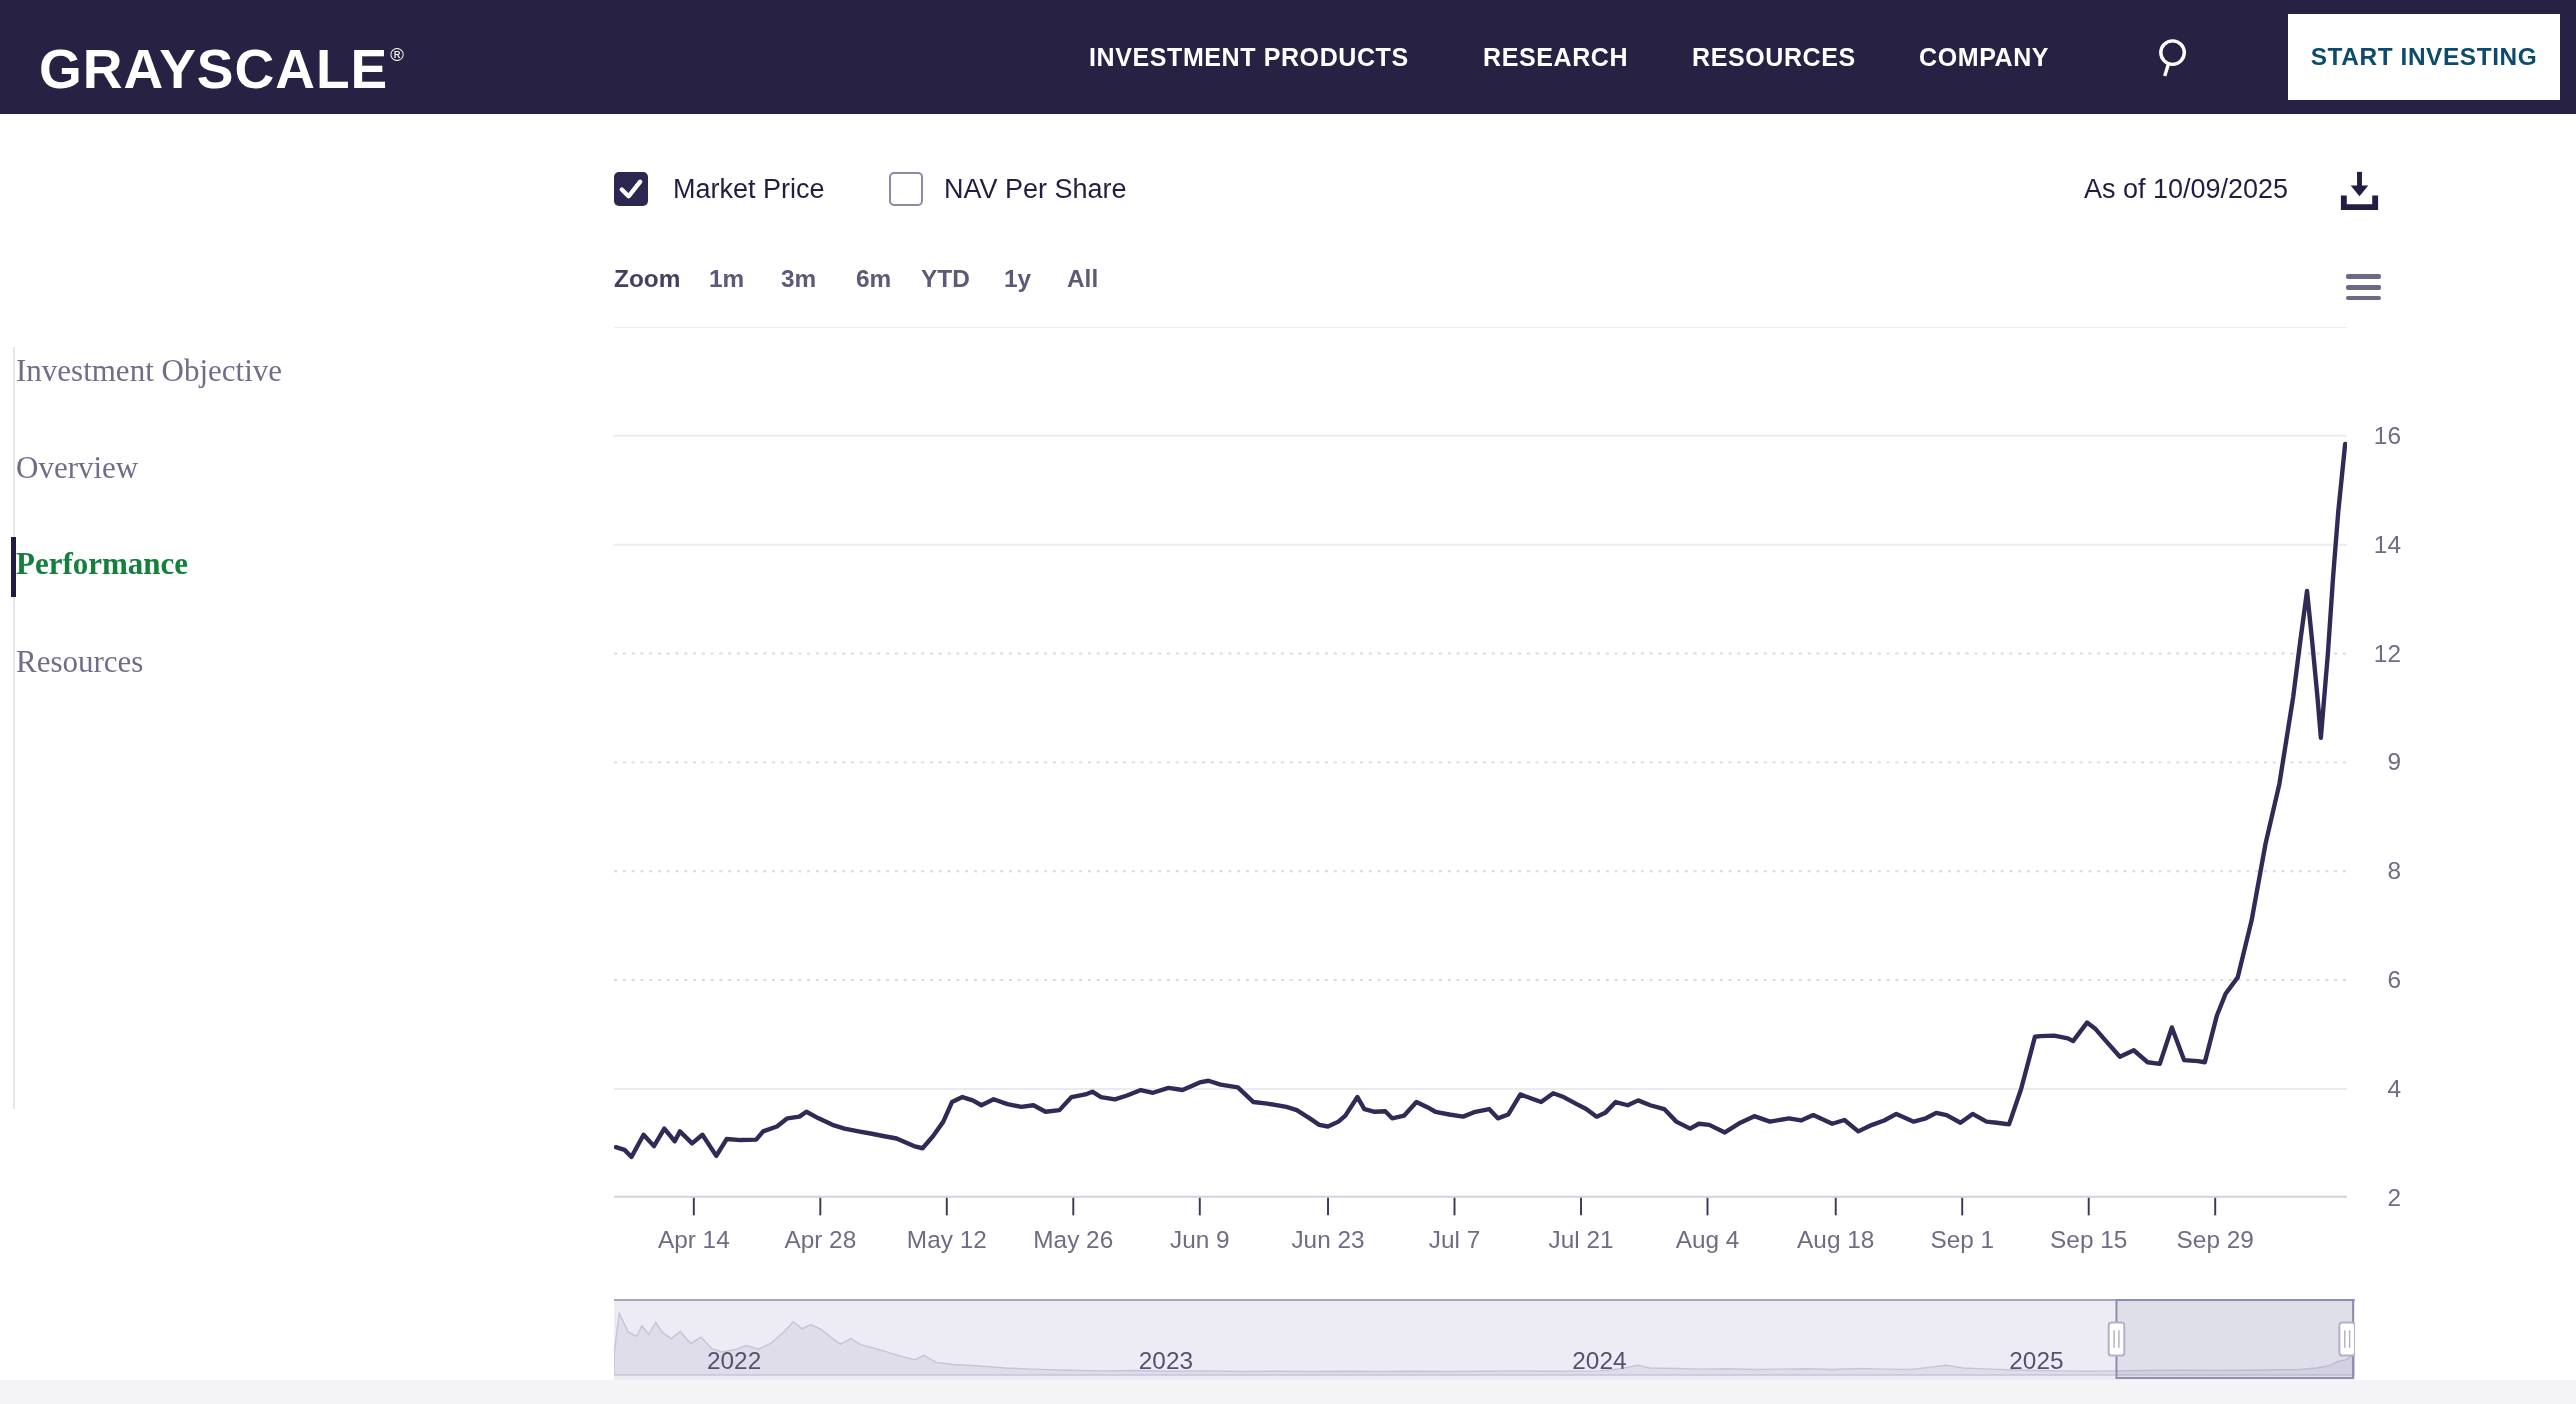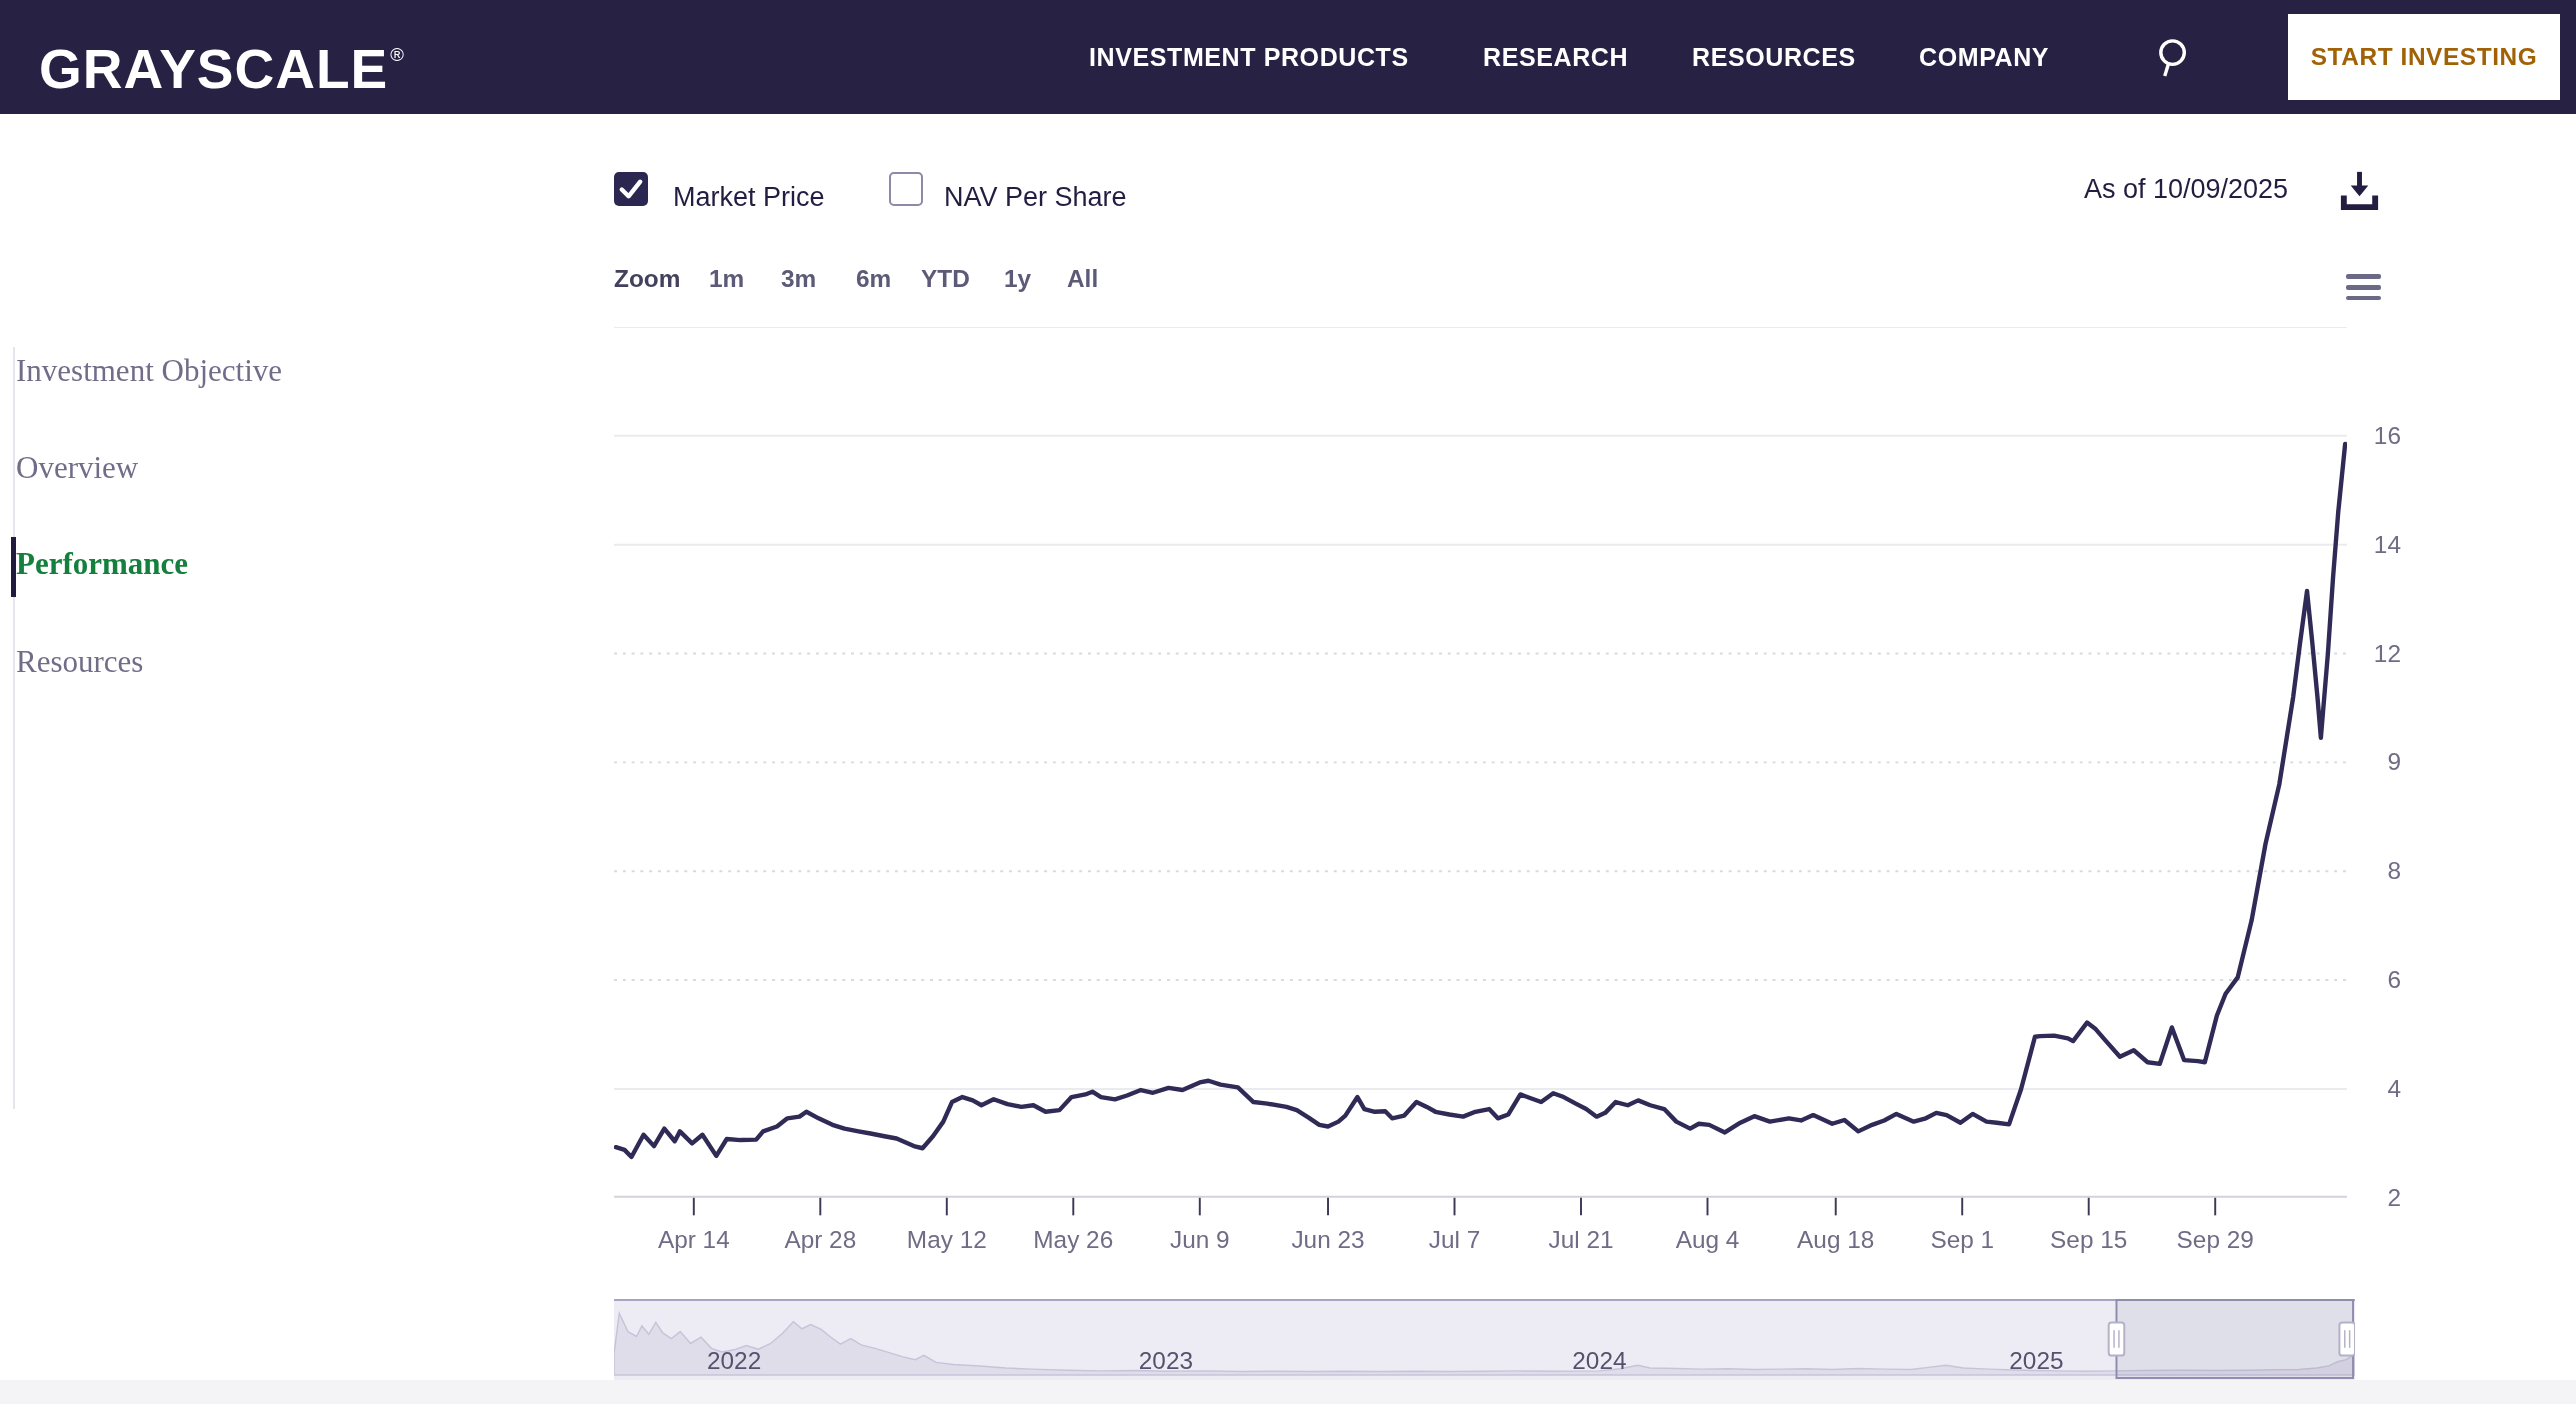--- a/index.html
+++ b/index.html
@@ -8,28 +8,28 @@
   .abs{position:absolute;}
 
   
   .header{left:0;top:0;width:2576px;height:114px;background:#272144;}
   .logo{left:39px;top:25px;color:#ffffff;font-size:55px;font-weight:600;
         letter-spacing:1px;line-height:59px;}
   .logo sup{font-size:18.5px;font-weight:400;vertical-align:27px;margin-left:2px;}
   .navlink{top:43px;color:#ffffff;font-size:25px;font-weight:700;
            letter-spacing:0.6px;cursor:pointer;white-space:nowrap;}
   .cta{left:2288px;top:13.7px;width:272px;height:86px;background:#ffffff;border:none;
-       color:#a16207;font-size:24.4px;font-weight:700;letter-spacing:0.6px;cursor:pointer;
+       color:#0c4a6e;font-size:24.4px;font-weight:700;letter-spacing:0.6px;cursor:pointer;
        font-family:"Liberation Sans",sans-serif;}
 
   
   .cbx{width:34px;height:34px;border-radius:4.9px;box-sizing:border-box;cursor:pointer;}
   .cbx.checked{background:#2c2750;}
   .cbx.unchecked{background:#ffffff;border:2.9px solid#8d8aa5;}
-  .cblabel{font-size:27px;color:#221d41;line-height:34px;cursor:pointer;margin-top:8px;}
+  .cblabel{font-size:27px;color:#221d41;line-height:34px;cursor:pointer;}
   .asof{font-size:27px;color:#221d41;line-height:43px;}
 
   
   .rbtn{top:265px;font-size:24.4px;font-weight:700;color:#5d5a78;cursor:pointer;}
   .rzoom{color:#44415e;cursor:default;}
   .burger div{width:35px;height:4.9px;background:#6c6986;border-radius:2px;margin-bottom:5.9px;}
 
   
   .siderule{left:12.7px;top:347px;width:2px;height:762px;background:#e6e5ed;}
   .sideitem{left:16px;font-family:"Liberation Serif",serif;font-size:31px;

